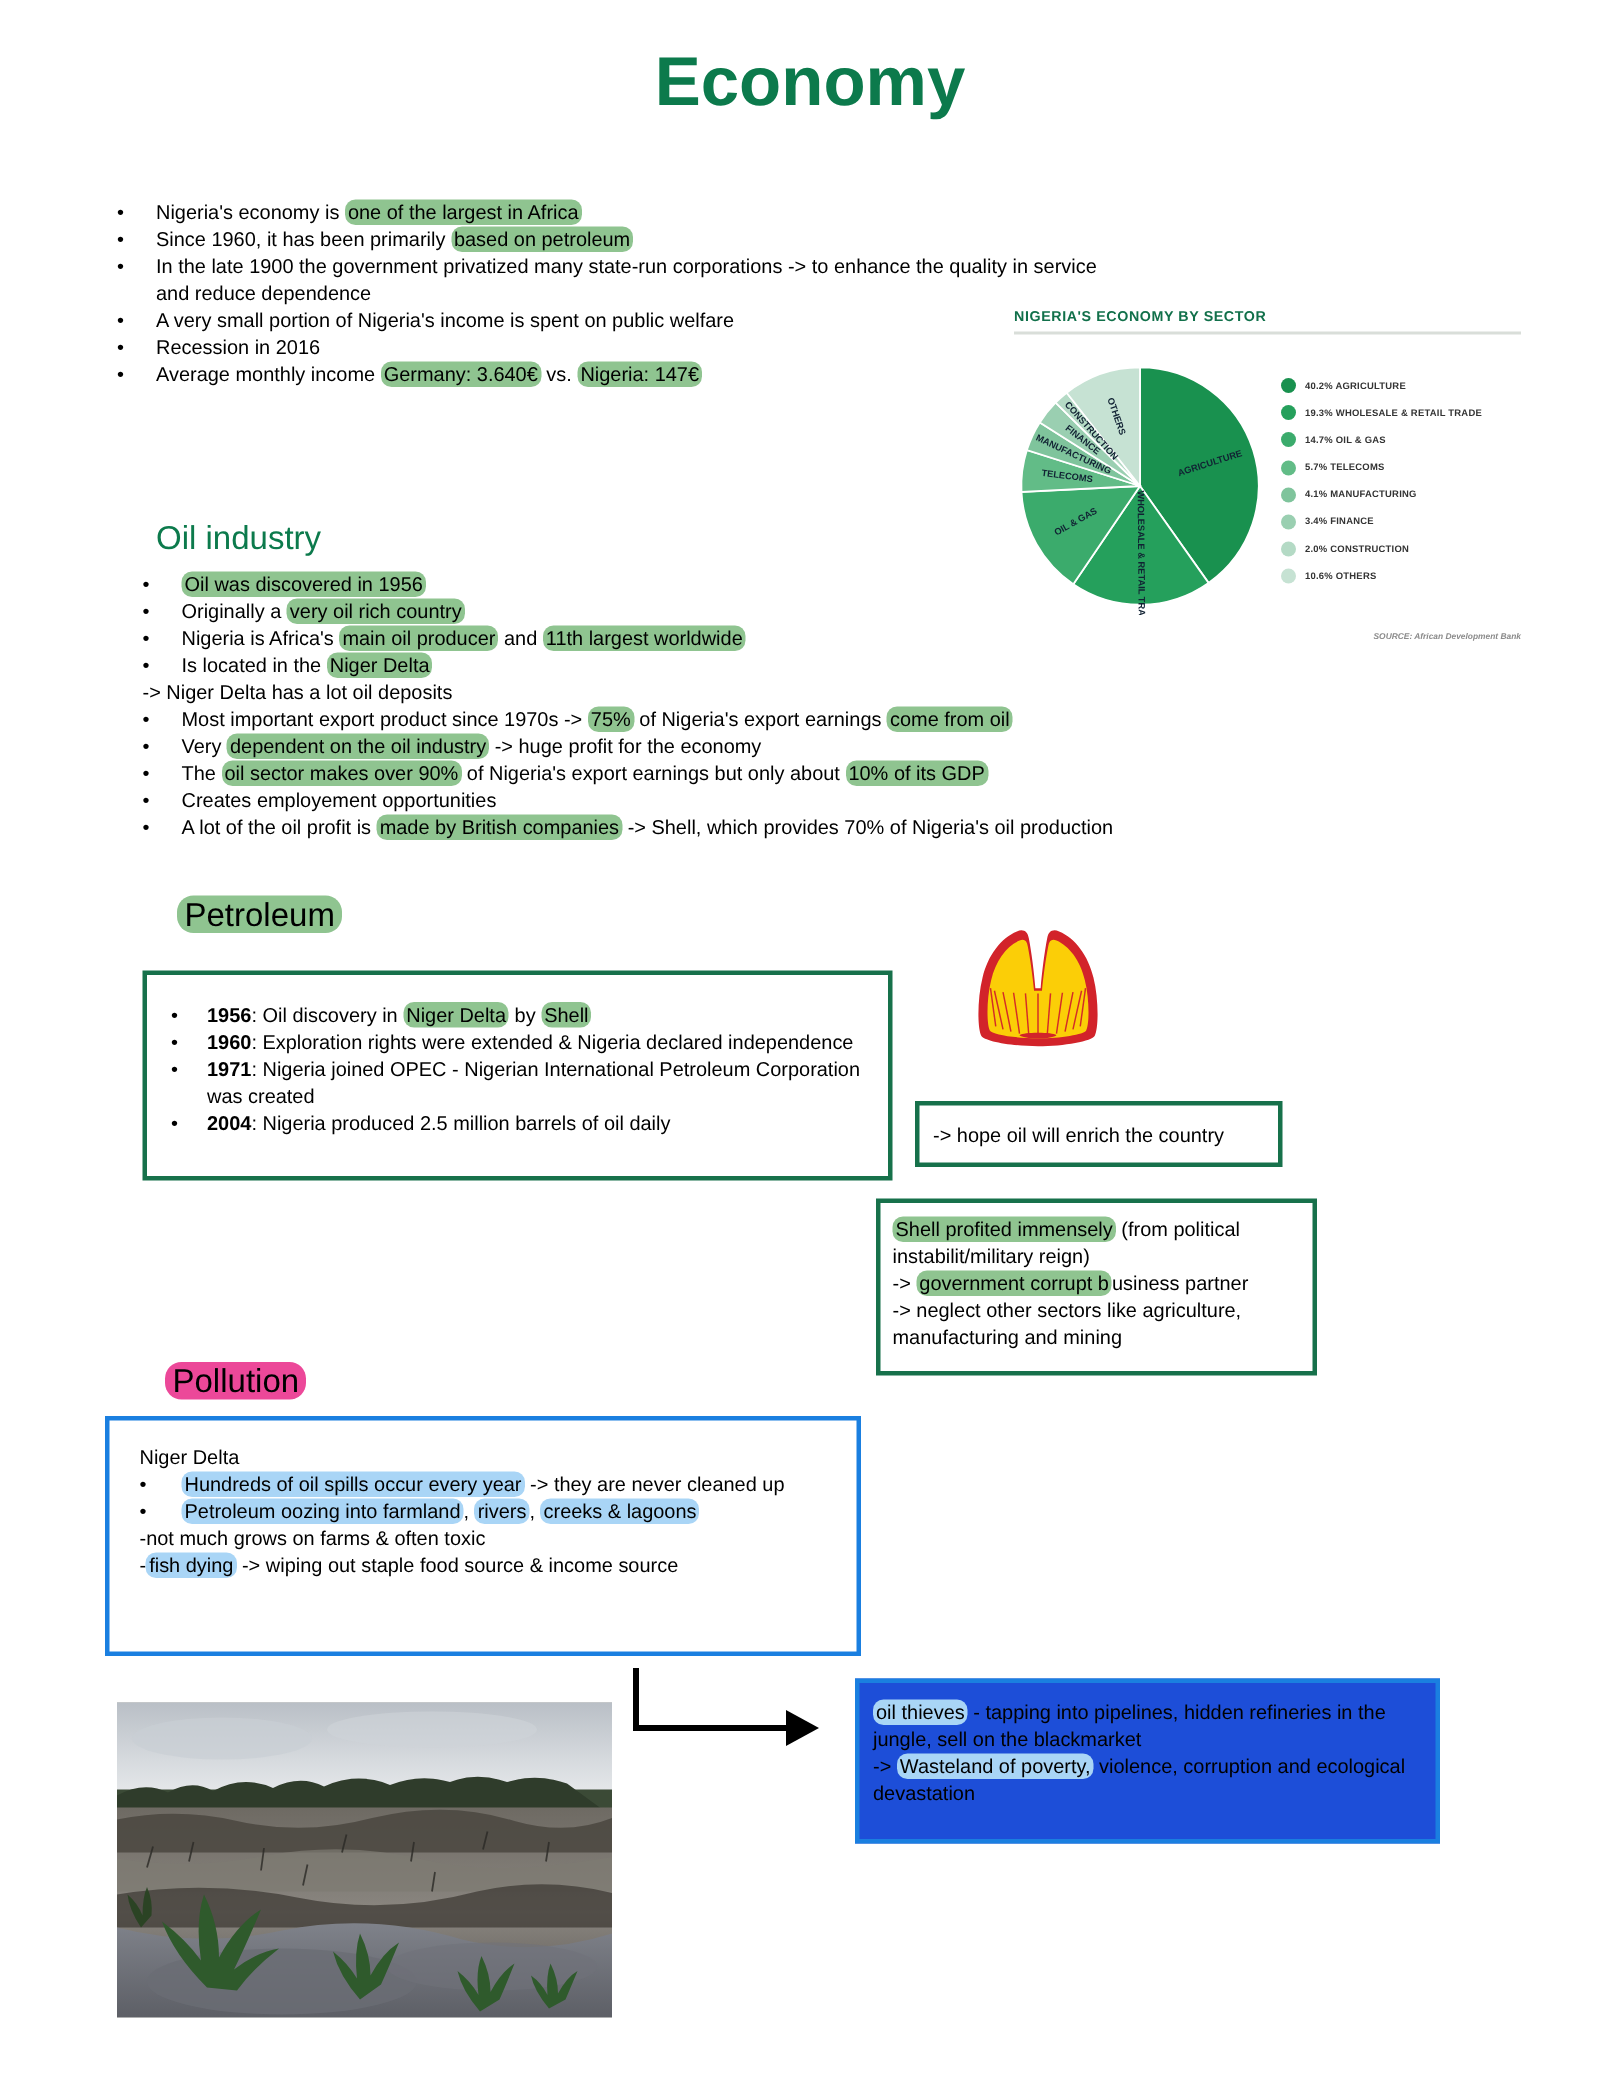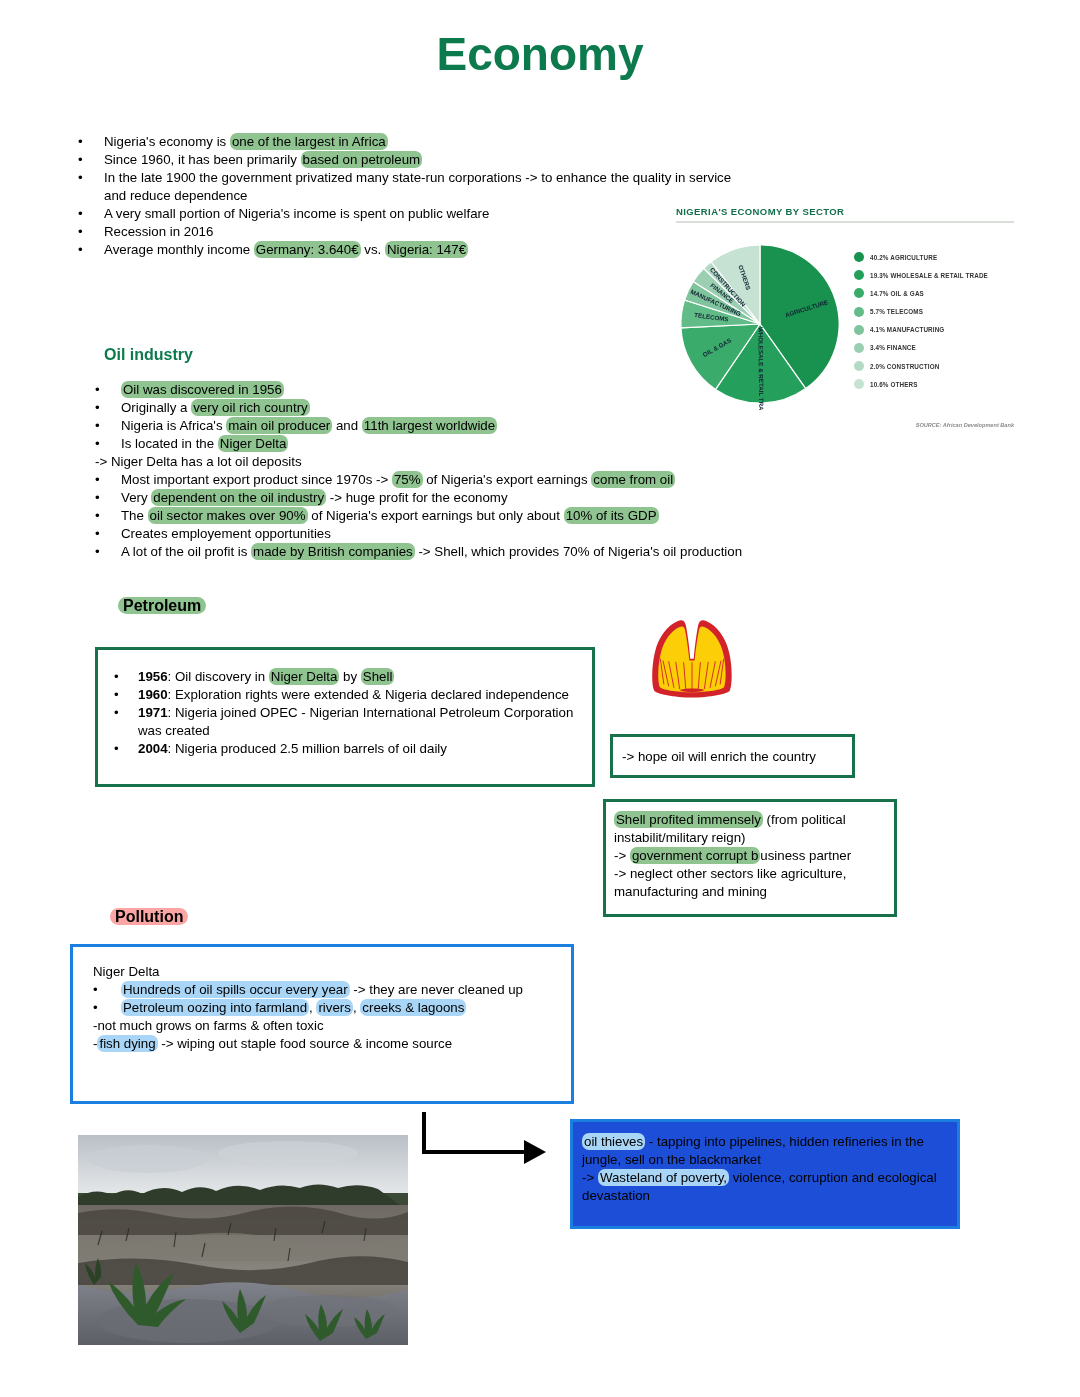--- a/index.html
+++ b/index.html
@@ -68,27 +68,27 @@
     flex: 0 0 10px; margin-right: 6px;
   }
   .legend-text { font-size: 6.3px; font-weight: bold; color: #333; letter-spacing: .15px; }
   .info-source {
     position: absolute; right: 6px; top: 216px;
     font-size: 5.6px; font-style: italic; font-weight: bold; color: #8b8b8b;
   }
 
   
   .sec-head {
-    position: absolute; font-size: 16px; font-weight: bold;
+    position: absolute; font-size: 22px; font-weight: normal;
   }
   #oil-heading { left: 104px; top: 346px; color: #0c7a4c; }
   #petro-heading { left: 118px; top: 597px; color: #000; }
   #pollution-heading { left: 110px; top: 908px; color: #000; }
   .head-hl-g { background: #8fc490; border-radius: 11px; padding: 0 5px; }
-  .head-hl-b { background: #fca5a5; border-radius: 11px; padding: 0 5px; }
+  .head-hl-b { background: #ec4899; border-radius: 11px; padding: 0 5px; }
 
   
   #oil-bullets { left: 95px; top: 381px; width: 690px; }
 
   
   #petro-box {
     position: absolute; left: 95px; top: 647px; width: 500px; height: 140px;
     border: 3px solid #17714b; background: #fff;
   }
   #petro-box .inner { padding: 18px 14px 0 16px; }
@@ -99,21 +99,21 @@
   #shell-logo { position: absolute; left: 648px; top: 613px; width: 88px; height: 88px; }
 
   
   #hope-box {
     position: absolute; left: 610px; top: 734px; width: 245px; height: 44px;
     border: 3px solid #17714b; background: #fff;
     display: flex; align-items: center; padding-left: 9px;
     font-size: 13.3px;
   }
   #shell-profit-box {
-    position: absolute; left: 603px; top: 799px; width: 294px; height: 118px;
+    position: absolute; left: 584px; top: 799px; width: 294px; height: 118px;
     border: 3px solid #17714b; background: #fff;
     padding: 9px 8px 0 8px;
     font-size: 13.3px; line-height: 18px;
   }
 
   
   #pollution-box {
     position: absolute; left: 70px; top: 944px; width: 504px; height: 160px;
     border: 3px solid #1a7fe0; background: #fff;
     padding: 16px 10px 0 20px;

